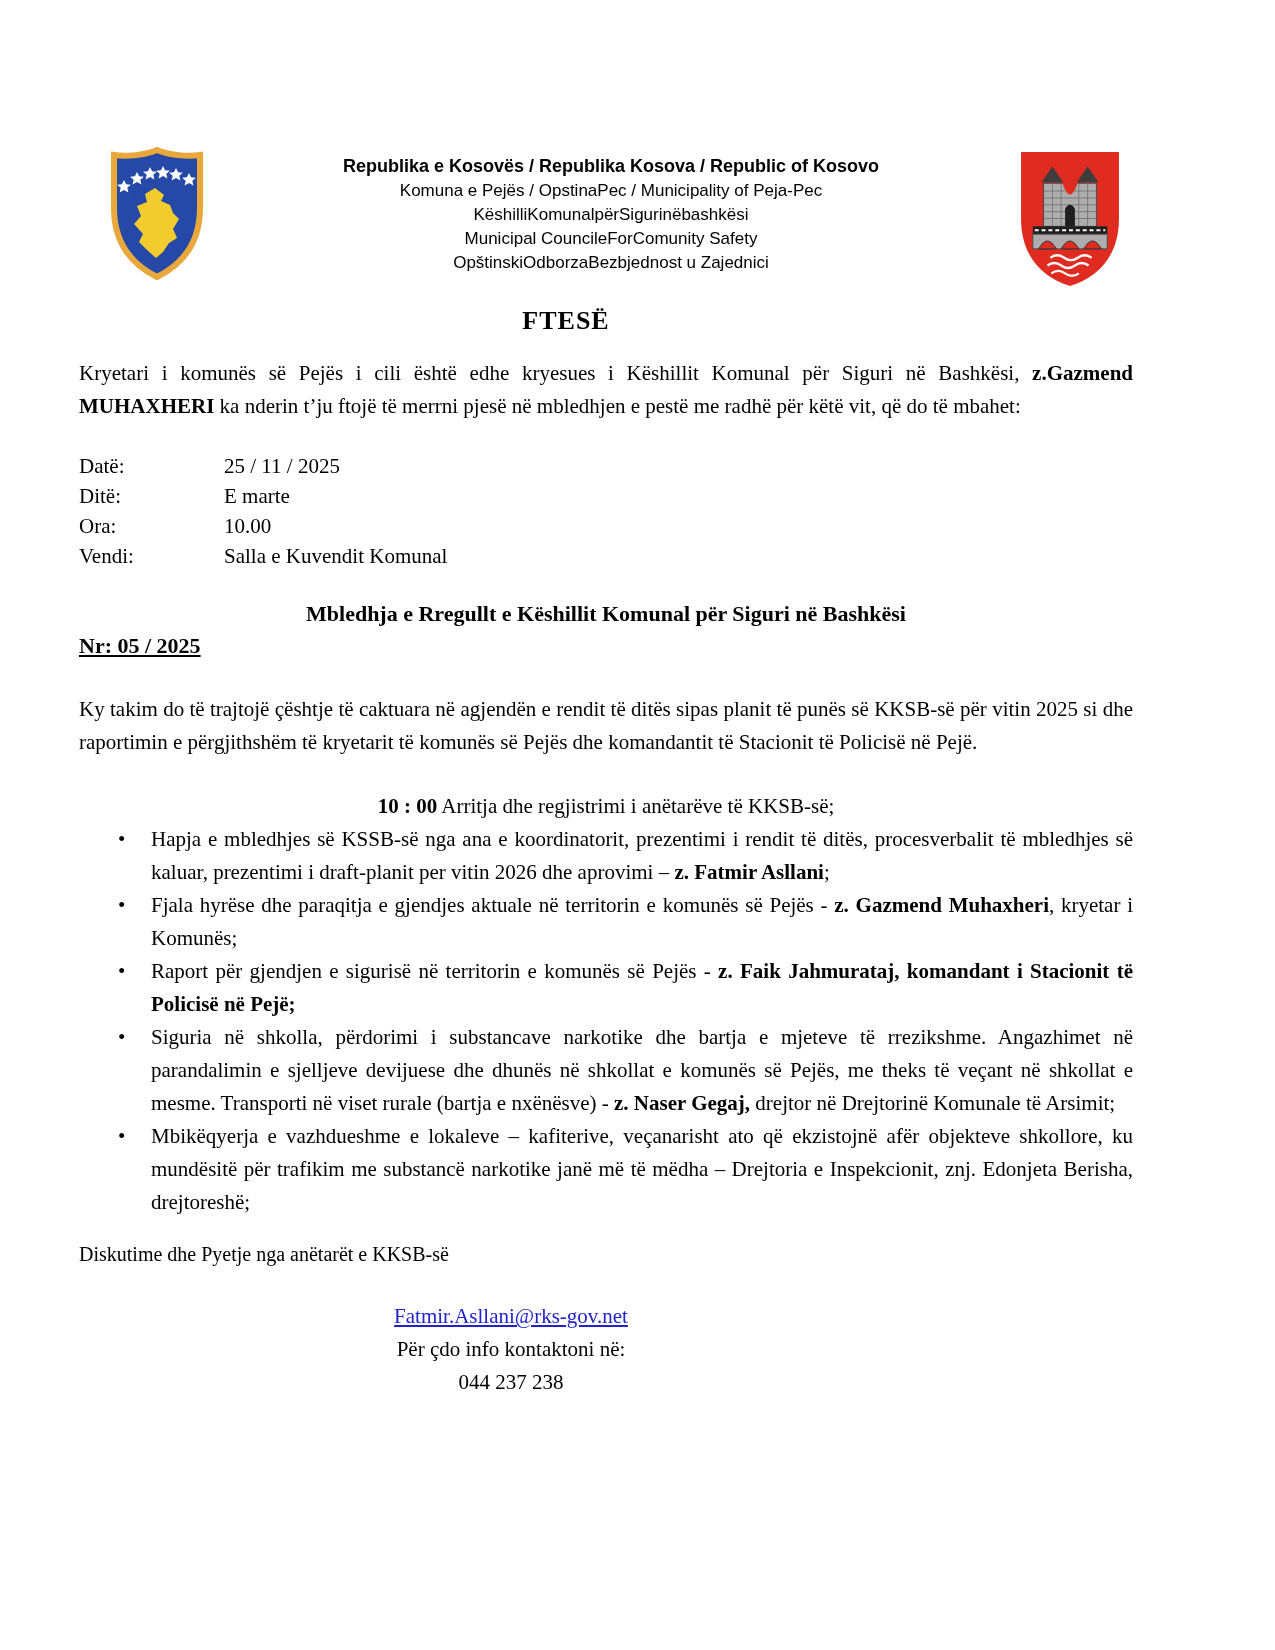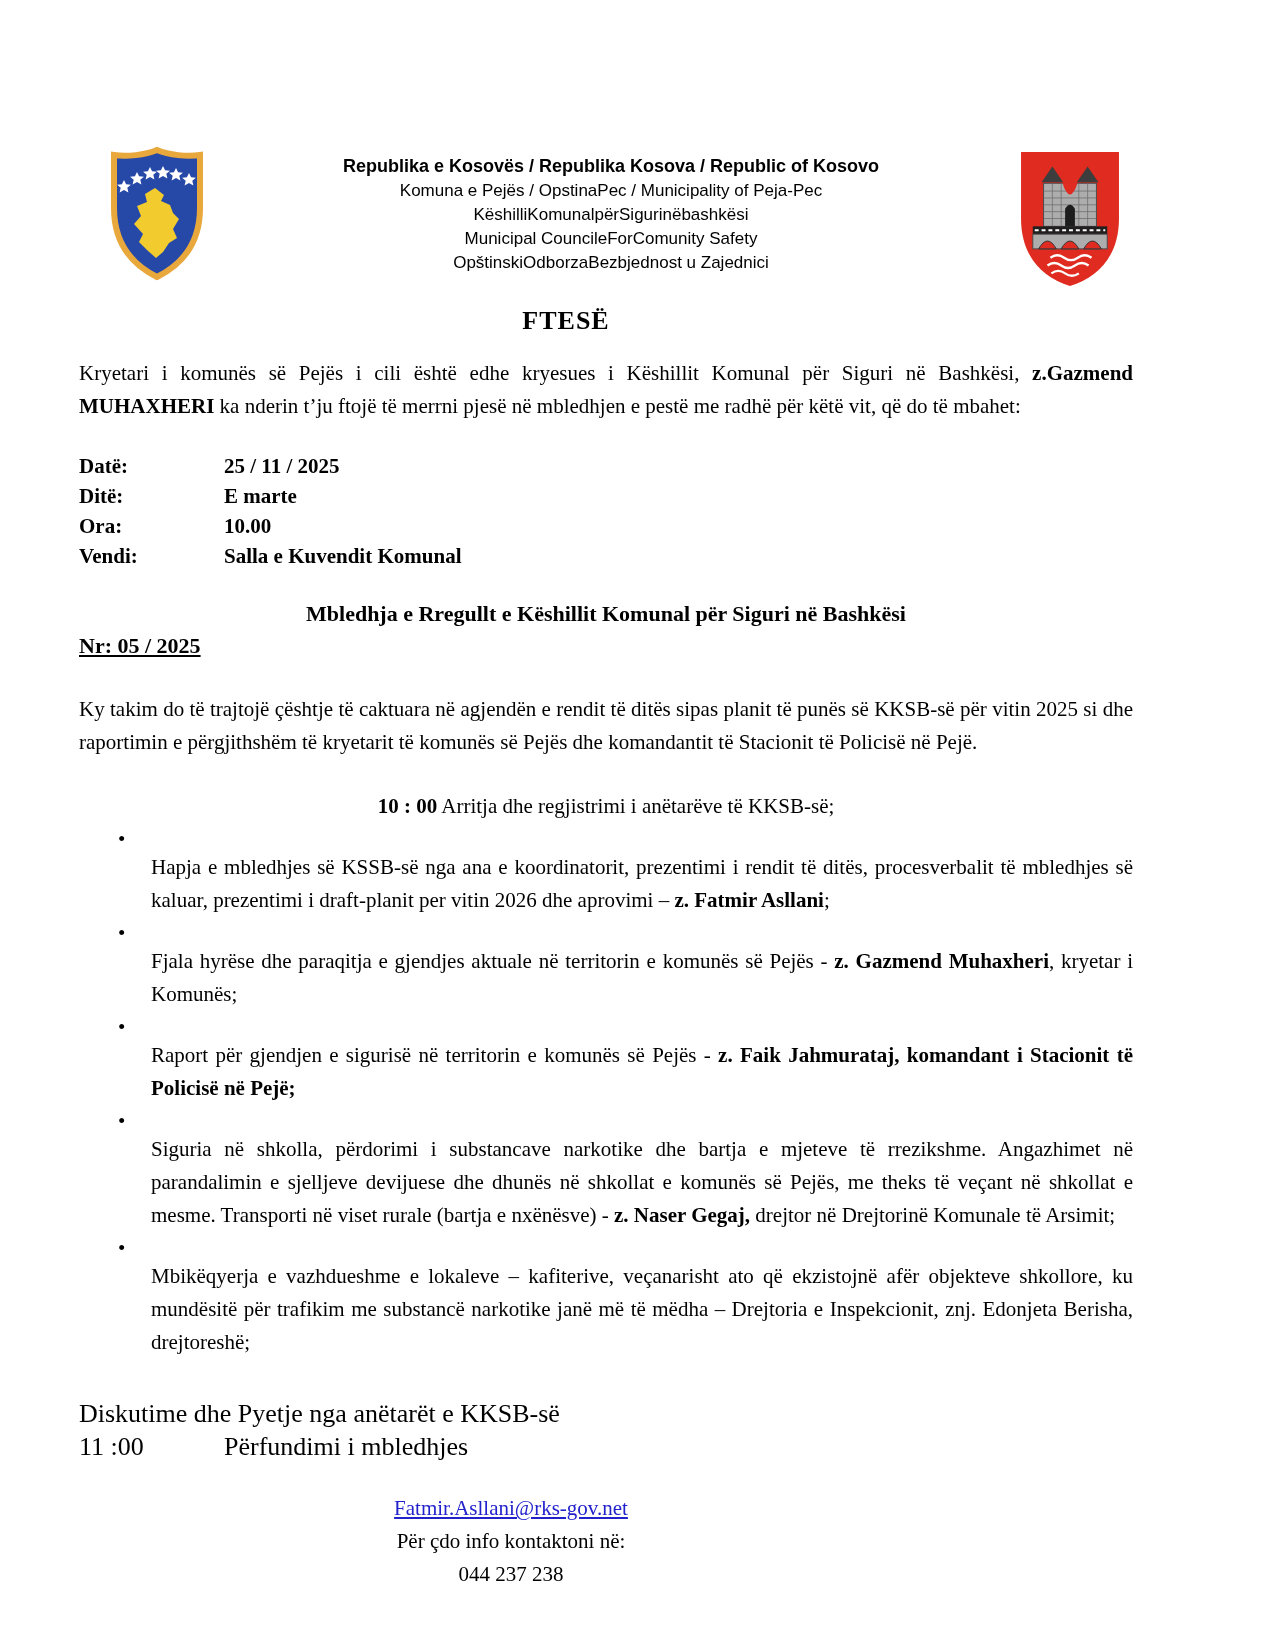--- a/index.html
+++ b/index.html
@@ -28,21 +28,21 @@
   
   .doc-title {
     text-align:center; font-weight:bold; font-size:26px;
     margin-top:16px; margin-right:80px; letter-spacing:1px;
   }
 
   
   .para { font-size:21px; line-height:33px; text-align:justify; }
   .intro { margin-top:21px; }
 
-  .details { margin-top:28px; font-weight:bold; font-size:21px; line-height:30px; }
+  .details { margin-top:28px; font-weight:normal; font-size:21px; line-height:30px; }
   .detail-row { display:flex; }
   .detail-label { width:145px; flex:none; }
 
   .meeting-head {
     text-align:center; font-weight:bold; font-size:22px;
     margin-top:27px; line-height:32px;
   }
   .meeting-nr {
     text-align:left; font-weight:bold; font-size:22px; line-height:32px;
   }
@@ -52,23 +52,23 @@
 
   .agenda-start { margin-top:31px; font-size:21px; line-height:33px;text-align:center; }
   .bold-seg { font-weight:bold; }
 
   .bullets { margin-top:0px; }
   .bullet-row { display:flex; }
   .bullet-dot {
     width:72px; flex:none; padding-left:39px;
     font-size:21px; line-height:33px;
   }
-  .bullet-text { flex:1;margin-top:28px; }
-
-  .closing { margin-top:38px; font-size:26px; line-height:33px; }
+  .bullet-text { flex:1; }
+
+  .closing { margin-top:19px; font-size:20px; line-height:33px; }
   .end-row { display:flex; margin-top:0px; }
   .end-time { width:145px; flex:none; }
 
   .footer {
     margin-top:29px; text-align:center; padding-right:190px;
     font-size:21px; line-height:33px;
   }
   .email-link { color:#2222CC; text-decoration:underline; cursor:pointer; }
 </style>
 </head>
@@ -194,24 +194,20 @@
 
     <div class="bullet-row">
       <span class="bullet-dot">•</span>
       <p class="para bullet-text"><span>Mbikëqyerja e vazhdueshme e lokaleve – kafiterive, veçanarisht ato që ekzistojnë afër objekteve shkollore, ku mundësitë për trafikim me substancë narkotike janë më të mëdha – Drejtoria e Inspekcionit, znj. Edonjeta Berisha, drejtoreshë;</span><span class="bold-seg"></span><span></span></p>
     </div>
 
   </div>
 
   <div class="closing">
     <div>Diskutime dhe Pyetje nga anëtarët e KKSB-së</div>
-    <div class="end-row">
-      <span class="end-time">11 :00</span>
-      <span>Përfundimi i mbledhjes</span>
-    </div>
   </div>
 
   <div class="footer">
     <div><a class="email-link">Fatmir.Asllani@rks-gov.net</a></div>
     <div>Për çdo info kontaktoni në:</div>
     <div>044 237 238</div>
   </div>
 
 </div>
 

